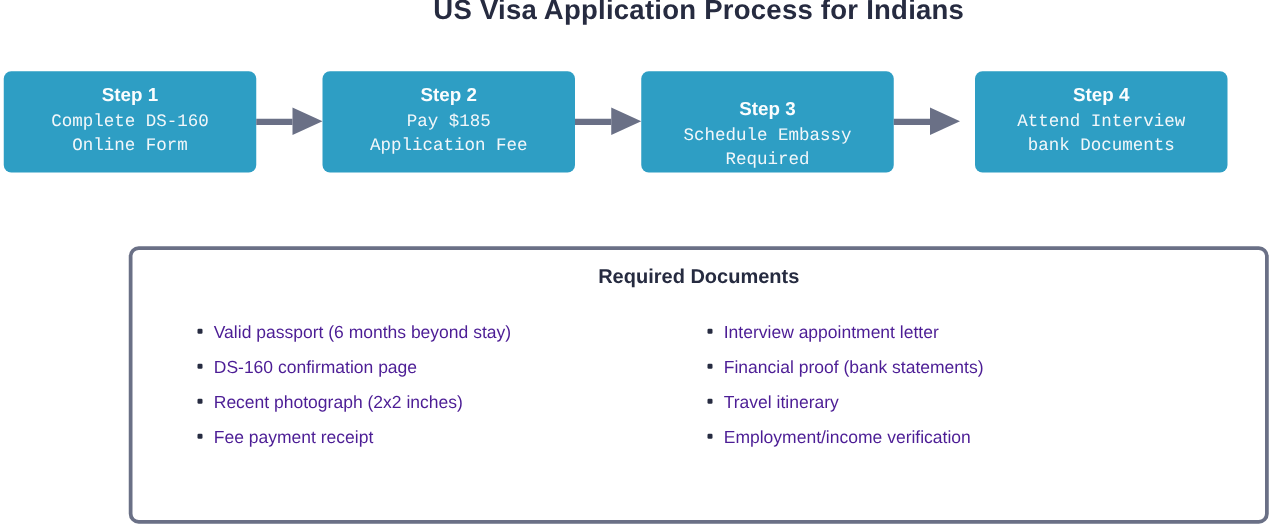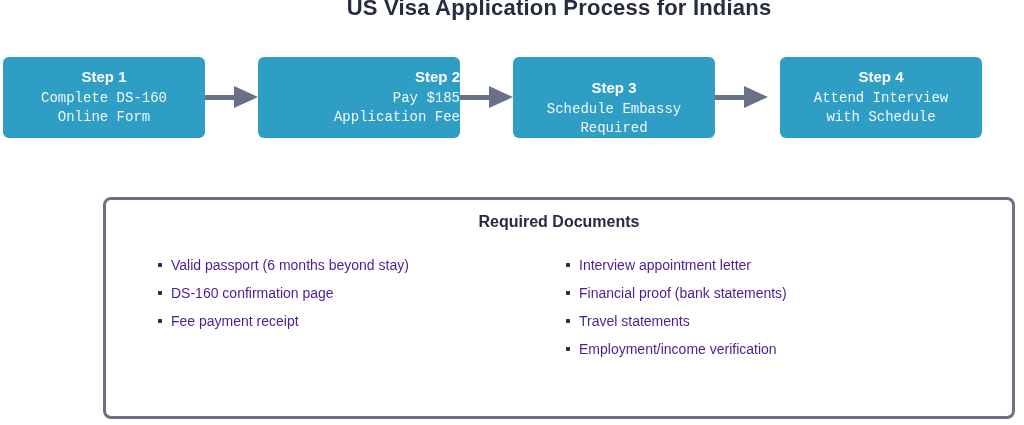--- a/index.html
+++ b/index.html
@@ -45,21 +45,21 @@
     font-size: 15px;
     margin-bottom: 4px;
     color: #FBFDFE;
   }
   .step-box .step-line {
     font-size: 14px;
     line-height: 19px;
     font-family: Liberation Mono, monospace;
   }
   .box1 { left: 3px; }
-  .box2 { left: 258px; align-items: flex-end; }
+  .box2 { left: 258px; }
   .box3 { left: 513px; justify-content: flex-end; }
   .box4 { left: 768px; margin-left: 12px; }
   .arrow {
     position: absolute;
     top: 86px;
     width: 53px;
     height: 22px;
     display: flex;
     align-items: center;
   }
@@ -157,33 +157,34 @@
   </div>
 
   <div class="arrow arrow3">
     <div class="shaft"></div>
     <div class="head"></div>
   </div>
 
   <div class="step-box box4">
     <div class="step-title">Step 4</div>
     <div class="step-line">Attend Interview</div>
-    <div class="step-line">with Schedule</div>
+    <div class="step-line">bank Documents</div>
   </div>
 
   <div class="doc-panel">
     <div class="doc-heading">Required Documents</div>
 
     <div class="doc-col doc-col-left">
       <div class="doc-item"><span class="bullet"></span><span>Valid passport (6 months beyond stay)</span></div>
       <div class="doc-item"><span class="bullet"></span><span>DS-160 confirmation page</span></div>
+      <div class="doc-item"><span class="bullet"></span><span>Recent photograph (2x2 inches)</span></div>
       <div class="doc-item"><span class="bullet"></span><span>Fee payment receipt</span></div>
     </div>
 
     <div class="doc-col doc-col-right">
       <div class="doc-item"><span class="bullet"></span><span>Interview appointment letter</span></div>
       <div class="doc-item"><span class="bullet"></span><span>Financial proof (bank statements)</span></div>
-      <div class="doc-item"><span class="bullet"></span><span>Travel statements</span></div>
+      <div class="doc-item"><span class="bullet"></span><span>Travel itinerary</span></div>
       <div class="doc-item"><span class="bullet"></span><span>Employment/income verification</span></div>
     </div>
   </div>
 
 </div>
 
 </body></html>

